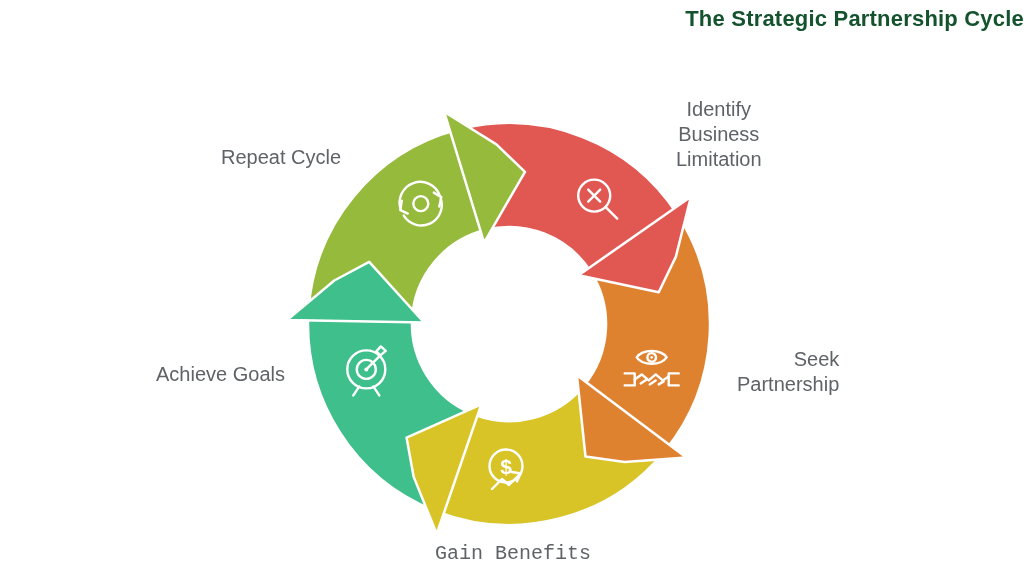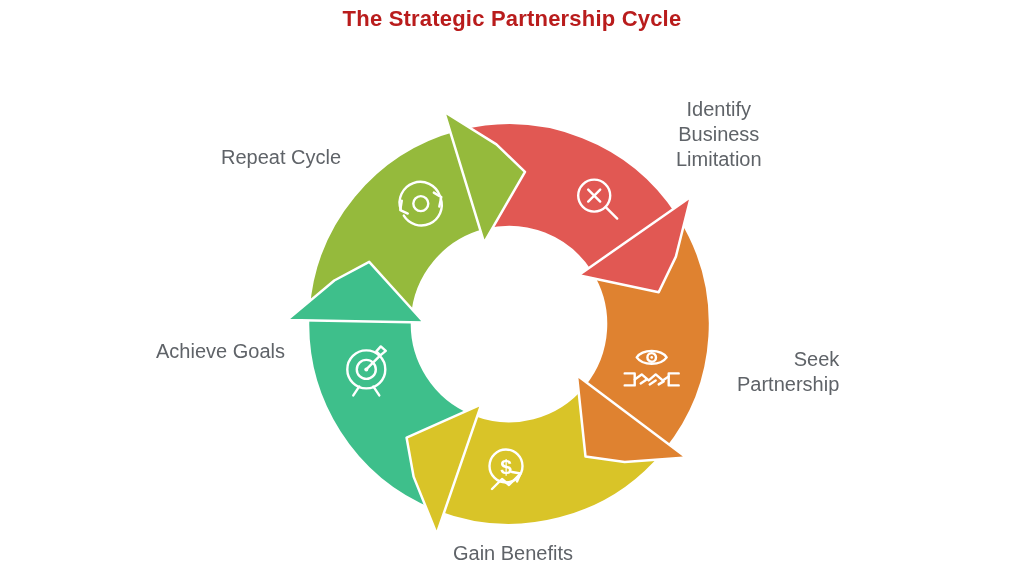--- a/index.html
+++ b/index.html
@@ -3,31 +3,31 @@
 <meta charset="utf-8">
 <style>
   html,body{margin:0;padding:0;}
   body{
     width:1024px;height:576px;position:relative;overflow:hidden;
     background:#ffffff;
     font-family:"Liberation Sans","DejaVu Sans",sans-serif;
   }
   .page-title{
     position:absolute;left:0;right:0;top:6px;
-    text-align:center;font-size:22px;font-weight:700;color:#b91c1c;
+    text-align:right;font-size:22px;font-weight:700;color:#14532d;
     letter-spacing:.2px;
   }
   .step-label{
     position:absolute;font-size:20px;color:#5f6368;line-height:25px;
     white-space:pre-line;
   }
   #lbl-identify{left:676px;top:97px;text-align:center;}
   #lbl-seek{left:737px;top:347px;text-align:right;}
-  #lbl-gain{left:413px;top:541px;width:200px;text-align:center;}
-  #lbl-achieve{left:156px;top:339px;}
+  #lbl-gain{left:413px;top:541px;width:200px;text-align:center;font-family:Liberation Mono, monospace;}
+  #lbl-achieve{left:156px;top:362px;}
   #lbl-repeat{left:221px;top:145px;}
   svg{position:absolute;left:0;top:0;}
 </style>
 </head>
 <body>
 
 <svg id="cycle-svg" width="1024" height="576" viewBox="0 0 1024 576">
   <defs>
     <g id="magnifier-x-icon" fill="none" stroke="#ffffff" stroke-width="2.4" stroke-linecap="round" stroke-linejoin="round">
       <circle cx="-3" cy="-7" r="16"></circle>

